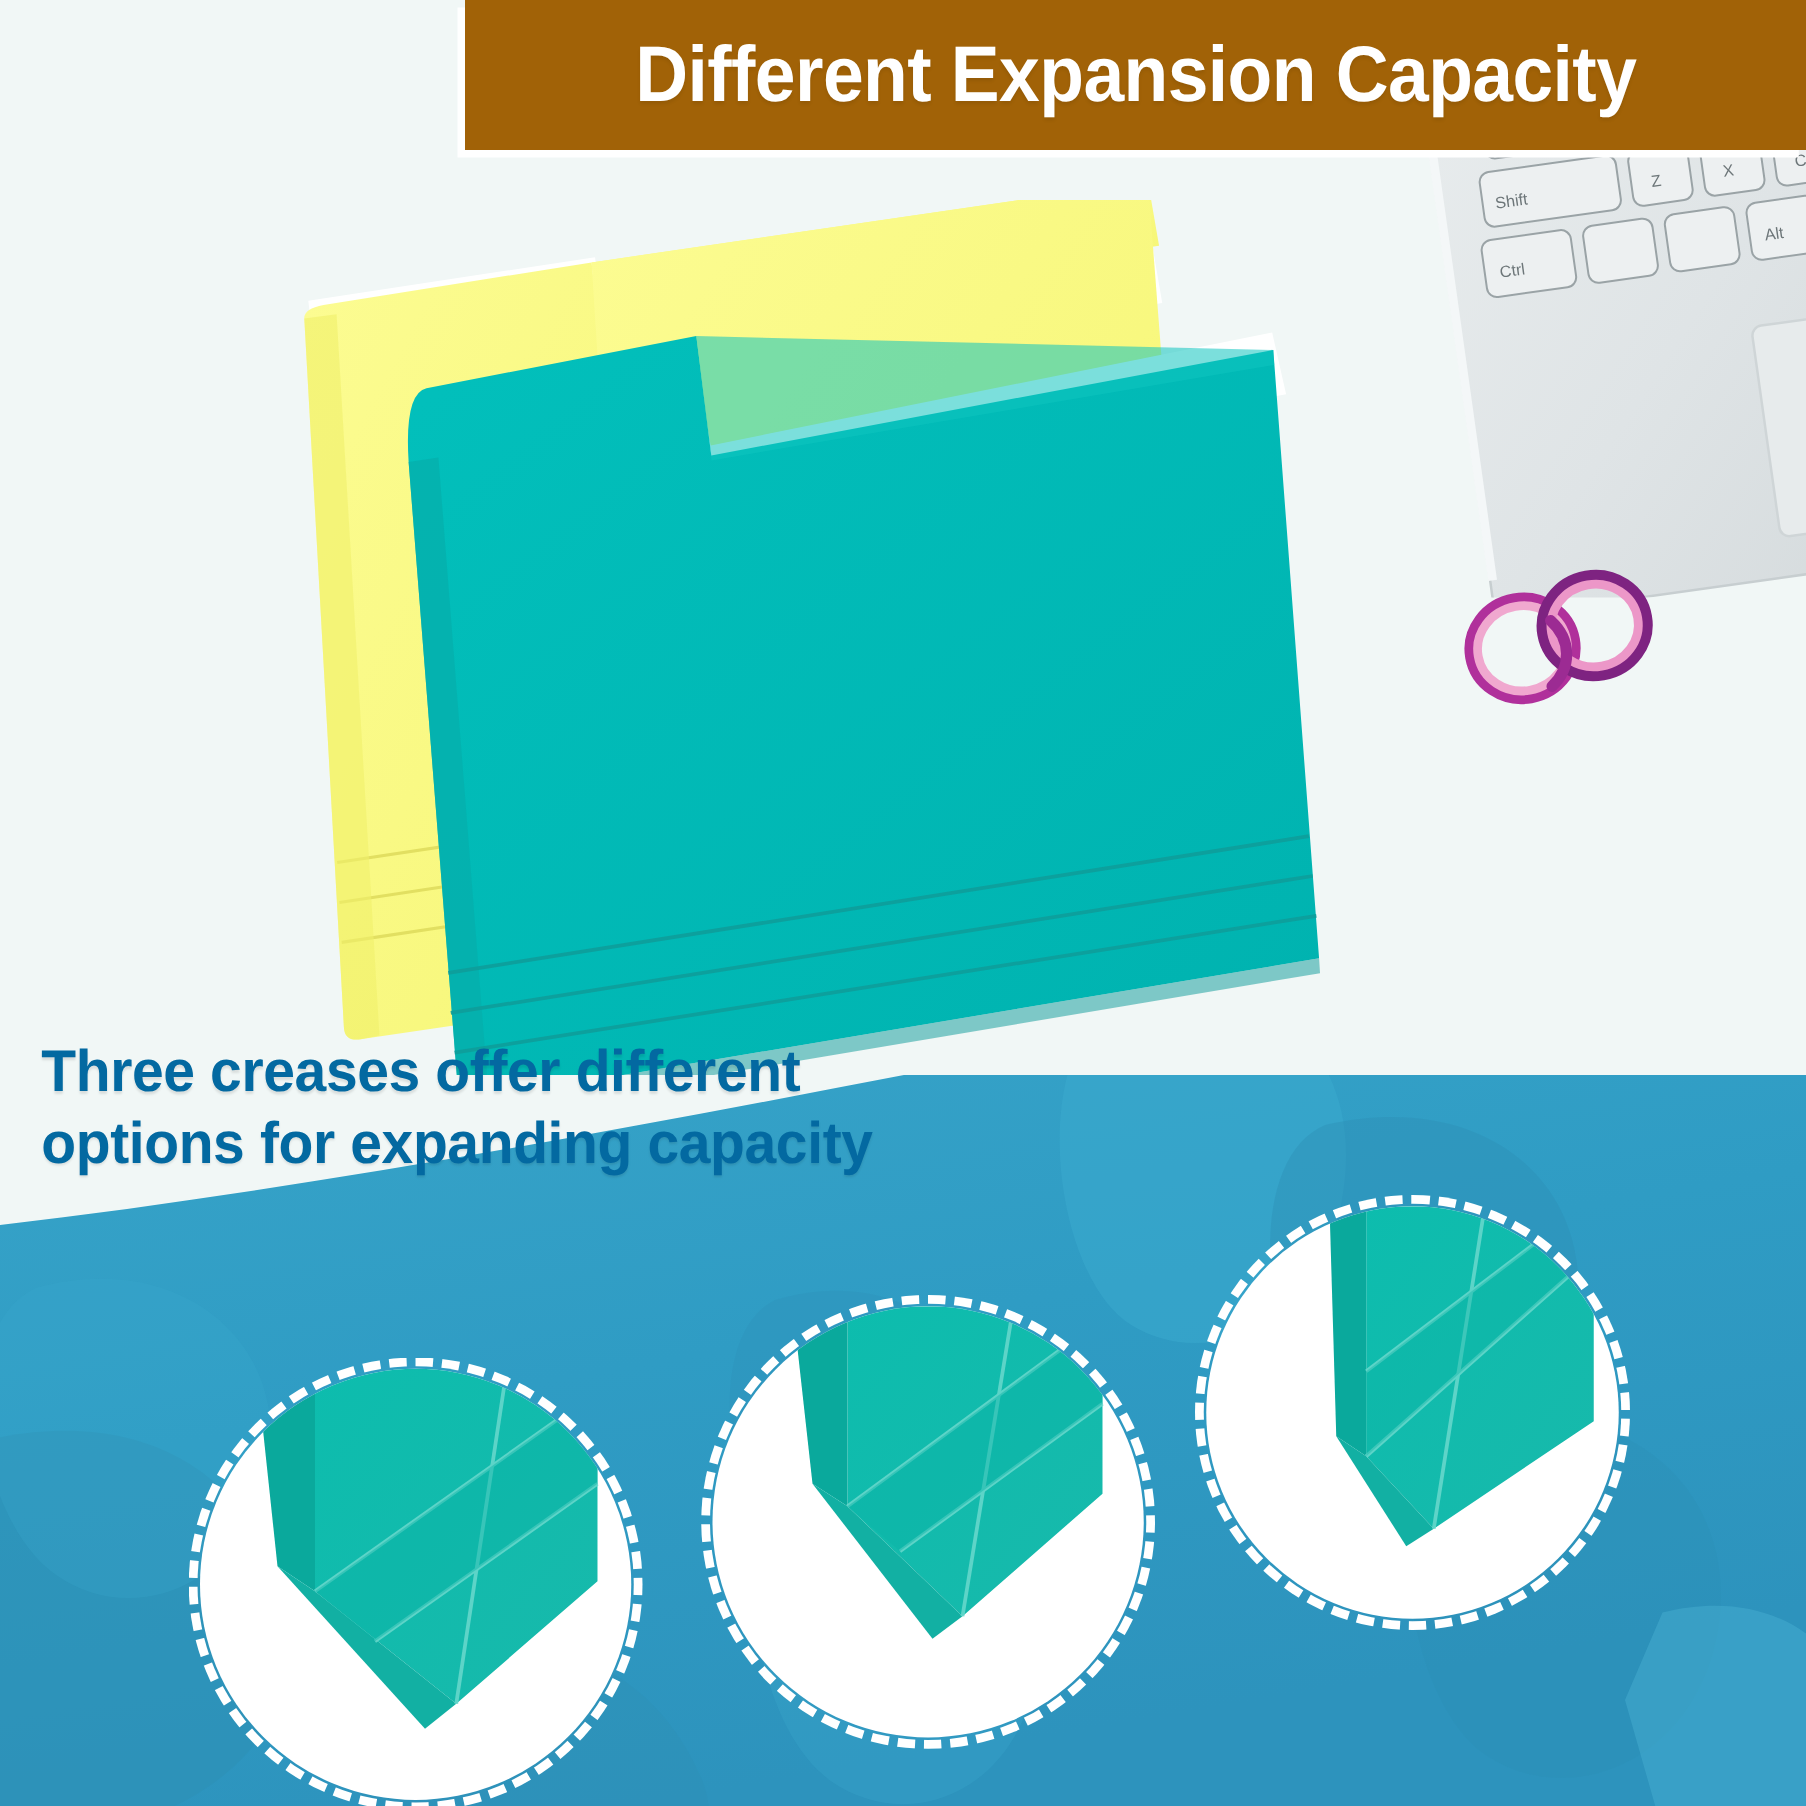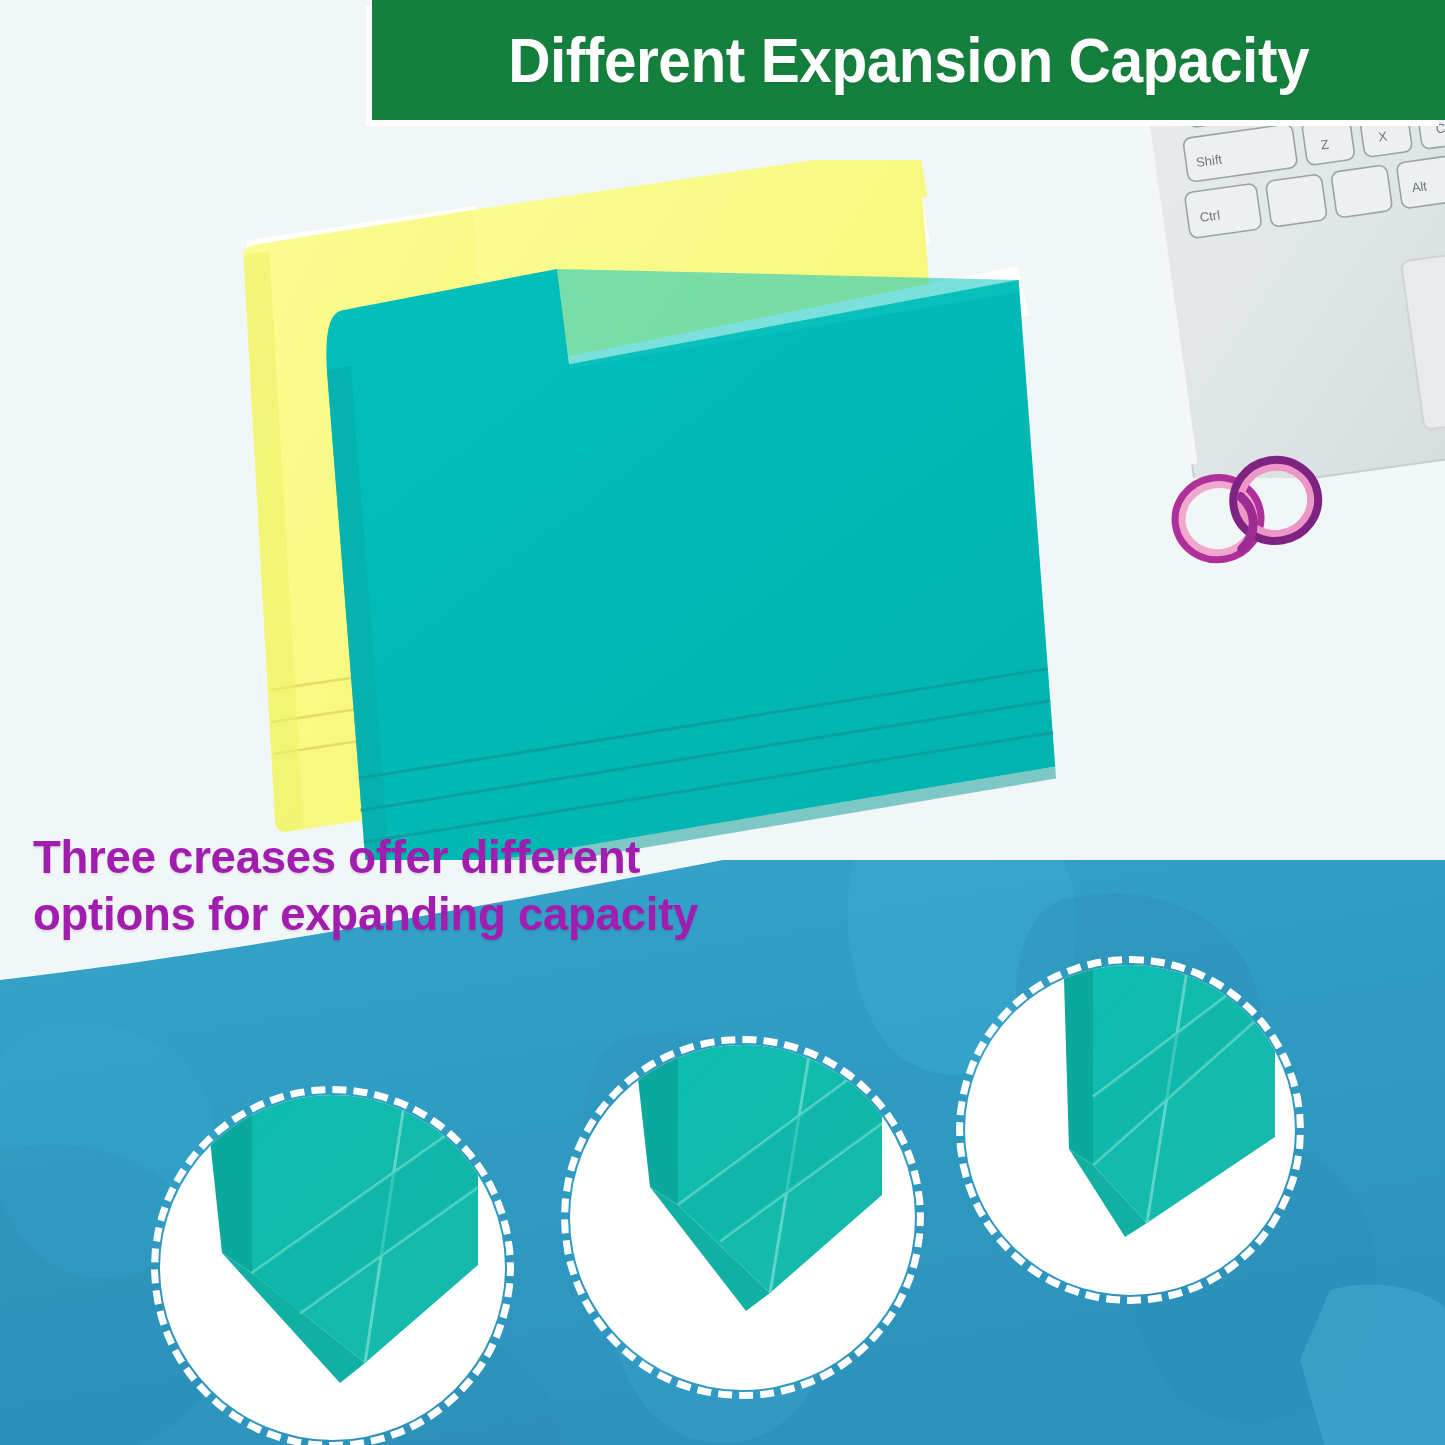--- a/index.html
+++ b/index.html
@@ -6,21 +6,21 @@
   body{
     width:1445px;height:1445px;overflow:hidden;
     font-family:"Liberation Sans", sans-serif;
     background:#f1f7f6;
   }
   #stage{position:relative;width:1445px;height:1445px;overflow:hidden;background:#f1f7f6;}
 
   
   #header-banner{
     position:absolute;left:372px;top:0;width:1073px;height:120px;
-    background:#15803d;
+    background:#a16207;
     display:flex;align-items:center;justify-content:center;
     box-shadow:-6px 6px 0 0 #ffffff;
     z-index:30;
   }
   #header-title{
     color:#ffffff;
     font-size:63px;
     font-weight:bold;
     letter-spacing:-0.5px;
     white-space:nowrap;
@@ -36,21 +36,21 @@
 
   
   #rubber-bands{position:absolute;left:1165px;top:455px;width:170px;height:110px;z-index:12;}
 
   
   #folders{position:absolute;left:240px;top:160px;width:840px;height:700px;z-index:14;}
 
   
   #caption{
     position:absolute;left:33px;top:828px;width:830px;z-index:26;
-    color:#a21caf;font-weight:bold;font-size:47px;line-height:1.22;
+    color:#0369a1;font-weight:bold;font-size:47px;line-height:1.22;
     letter-spacing:-.3px;
     text-shadow:0 2px 2px rgba(0,0,0,.10);
   }
   #caption .cap-line{display:block;transform:scaleX(.97);transform-origin:left center;}
 
   
   #wave-section{position:absolute;left:0;top:860px;width:1445px;height:585px;z-index:8;}
 
   
   .callout{position:absolute;border-radius:50%;z-index:22;}

